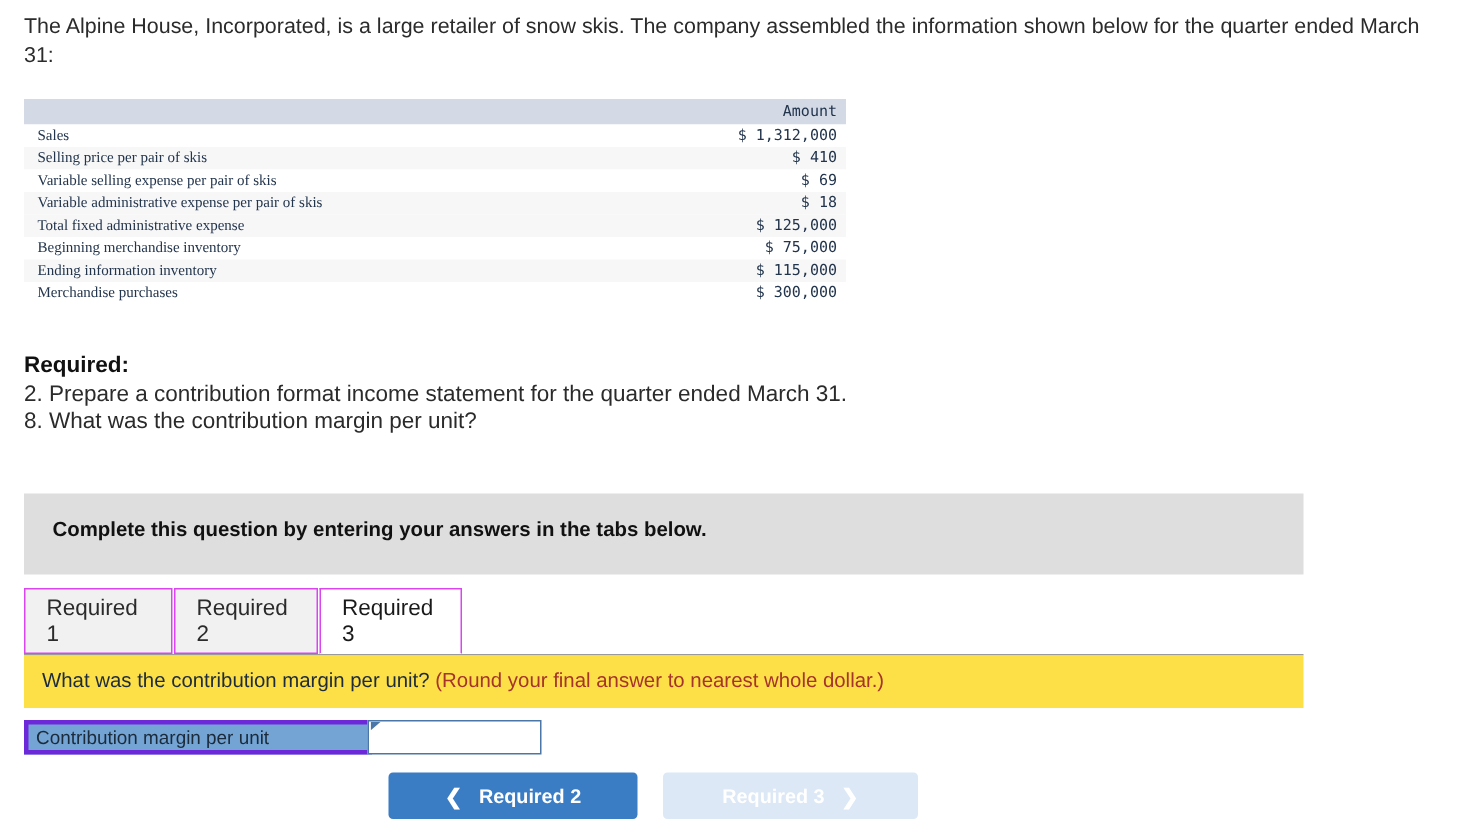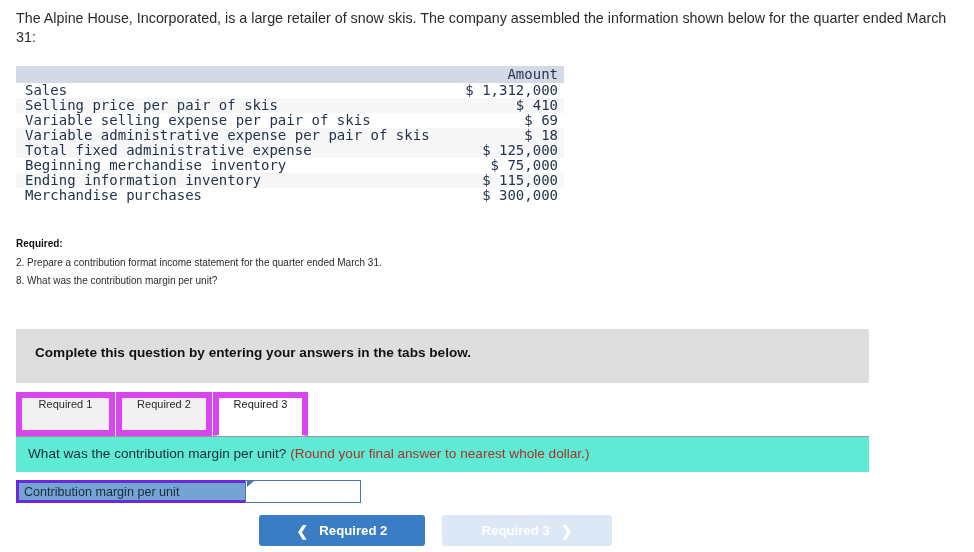--- a/index.html
+++ b/index.html
@@ -28,21 +28,21 @@
   }
 
   
   .data-table {
     position: absolute;
     left: 16px;
     top: 66px;
     width: 548px;
     border-collapse: collapse;
     font-family: "DejaVu Sans Mono", "Liberation Mono", monospace;
-    font-size: 14px;
+    font-size: 10px;
     color: #23354d;
   }
   .data-table th,
   .data-table td {
     padding: 0;
     font-weight: normal;
   }
   .data-table thead th {
     background: #d3dae6;
     height: 17px;
@@ -54,40 +54,41 @@
   .data-table thead th.blank-head {
     text-align: left;
   }
   .data-table tbody td {
     height: 15px;
     line-height: 15px;
   }
   .data-table tbody td.lbl {
     text-align: left;
     padding-left: 9px;
+    font-family: Liberation Serif, serif;
   }
   .data-table tbody td.amt {
     text-align: right;
     padding-right: 6px;
     white-space: pre;
   }
   .data-table tbody tr.odd td {
     background: #f7f7f7;
   }
   .data-table tbody tr.even td {
     background: #ffffff;
   }
 
   
   .required-block {
     position: absolute;
     left: 16px;
     top: 235px;
     width: 700px;
-    font-size: 10px;
+    font-size: 15px;
     line-height: 18.5px;
     color: #2b2b2b;
   }
   .required-title {
     font-weight: bold;
     color: #111;
   }
 
   
   .instruction-band {
@@ -121,47 +122,47 @@
     bottom: 0;
     width: 853px;
     height: 1px;
     background: #9a9a9a;
   }
   .tab {
     position: absolute;
     top: 0;
     height: 44px;
     box-sizing: border-box;
-    border: 6px solid #d946ef;
+    border: 1px solid #d946ef;
     background: #f1f1f1;
-    font-size: 11px;
+    font-size: 15px;
     color: #2b2b2b;
     display: flex;
-    align-items: flex-start;
+    align-items: center;
     justify-content: center;
     padding: 0 14px;
   }
   .tab.active {
     background: #ffffff;
     border-bottom: 1px solid #ffffff;
     z-index: 3;
     color: #1a1a1a;
   }
   .tab-1 { left: 0px;   width: 99px; }
   .tab-2 { left: 100px; width: 96px; }
   .tab-3 { left: 197px; width: 95px; }
 
   
   .question-band {
     position: absolute;
     left: 16px;
     top: 437px;
     width: 853px;
     height: 35px;
-    background: #5eead4;
+    background: #fde047;
   }
   .question-band .qtxt {
     position: absolute;
     left: 12px;
     top: 9px;
     font-size: 13.6px;
     color: #1d2b3a;
     white-space: nowrap;
   }
   .question-band .hint {

